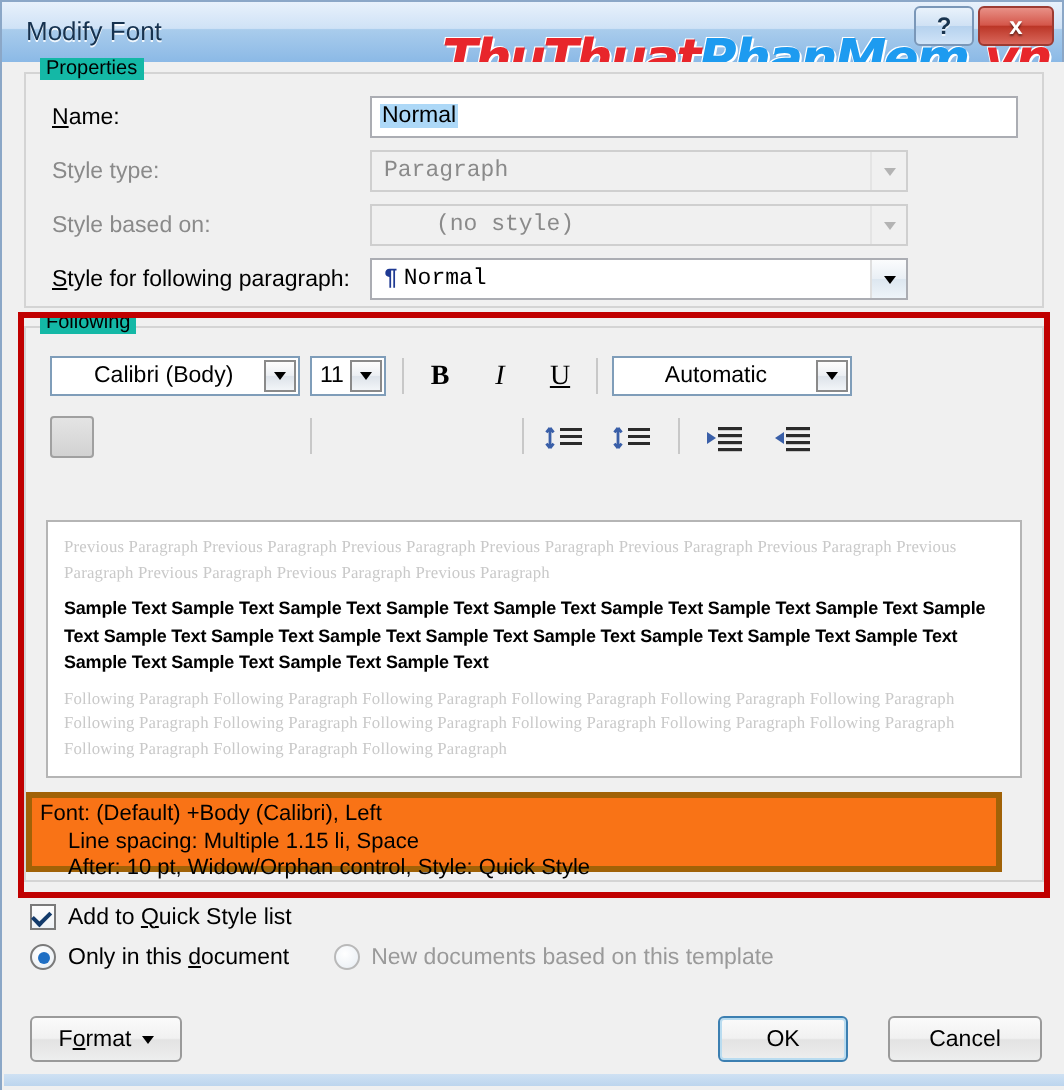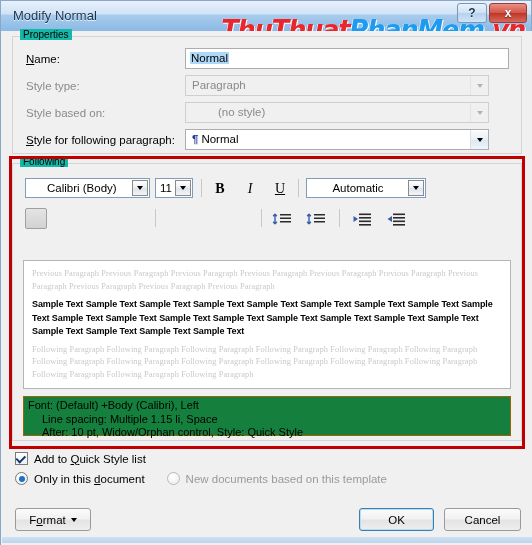--- a/index.html
+++ b/index.html
@@ -73,23 +73,23 @@
   .lbl.dim{color:#8a8a8a;}
   .u{text-decoration:underline;}
   .field{
     position:absolute;left:172px;width:324px;height:21px;box-sizing:border-box;
     border:1px solid #abadb3;background:#fff;
     font-size:11.5px;line-height:19px;padding-left:4px;overflow:hidden;
     white-space:nowrap;
   }
   .sel-text{background:#add8f7;color:#000;padding:0 1px;}
   .combo{
-    position:absolute;left:172px;width:304px;height:21px;box-sizing:border-box;
+    position:absolute;left:172px;width:269px;height:21px;box-sizing:border-box;
     border:1px solid #abadb3;background:#fff;font-size:11.5px;line-height:19px;
-    padding-left:6px;white-space:nowrap;overflow:hidden;
+    padding-left:6px;white-space:nowrap;overflow:hidden;font-family:Liberation Mono, monospace;
   }
   .combo.disabled{background:#f0f0f0;color:#8a8a8a;border-color:#cfcfcf;}
   .combo .arrow{
     position:absolute;right:0;top:0;width:17px;height:19px;
     border-left:1px solid #dfdfdf;
     background:linear-gradient(to bottom,#fbfcfd,#e9eff5 50%,#dde7f0 51%,#eef4f9);
     display:flex;align-items:center;justify-content:center;
   }
   .combo.disabled .arrow{background:#f0f0f0;border-left:1px solid #e4e4e4;}
   .caret{
@@ -142,22 +142,22 @@
   .pv-gray{
     color:#c9c9c9;font-family:"Liberation Serif","DejaVu Serif",serif;
     font-size:8.4px;line-height:12.5px;letter-spacing:.1px;
   }
   .pv-black{
     color:#000;font-size:9px;line-height:13.5px;font-weight:600;letter-spacing:-.1px;
   }
   .pv-gap{height:5px;}
   
   .descbox{
-    position:absolute;left:10px;top:232px;width:488px;height:40px;
-    box-sizing:border-box;border:1px solid #a16207;background:#15803d;
+    position:absolute;left:0;top:232px;width:488px;height:40px;
+    box-sizing:border-box;border:3px solid #a16207;background:#f97316;
     padding:2px 4px;font-size:11px;line-height:13.5px;
   }
   .desc-ind{padding-left:14px;}
   
   .chkrow{position:absolute;left:14px;top:421px;display:flex;align-items:center;}
   .chk{
     width:13px;height:13px;box-sizing:border-box;border:1px solid #7a7a7a;
     background:linear-gradient(to bottom,#fcfcfc,#eef2f6);
     display:flex;align-items:center;justify-content:center;margin-right:6px;
   }
@@ -194,21 +194,21 @@
     position:absolute;left:1px;bottom:1px;width:530px;height:6px;
     background:linear-gradient(to bottom,#cfe1f3,#bcd5ee);
   }
 </style>
 </head>
 <body>
 
 <div class="window">
 
   <div class="titlebar">
-    <div class="title-text">Modify Normal</div>
+    <div class="title-text">Modify Font</div>
     <div class="tbtns">
       <div class="tbtn">?</div>
       <div class="tbtn close">x</div>
     </div>
   </div>
 
   <div class="watermark">
     <span class="wm-a">ThuThuat</span><span class="wm-b">PhanMem</span><span class="wm-c">.vn</span>
   </div>
 
@@ -385,18 +385,18 @@
       <span class="radgroup2">
         <span class="rad off"></span>
         <span class="radlabel dim">New documents based on this template</span>
       </span>
     </div>
 
     <div class="btn" style="left:14px;top:477px;width:76px;">
       <span>F<span class="u">o</span>rmat</span>
         <i class="bcaret"></i>
     </div>
-    <div class="btn focus" style="left:358px;top:477px;width:75px;">OK</div>
+    <div class="btn focus" style="left:358px;top:477px;width:65px;">OK</div>
     <div class="btn" style="left:443px;top:477px;width:77px;">Cancel</div>
   </div>
 
   <div class="statusbar"></div>
 </div>
 
 </body></html>

